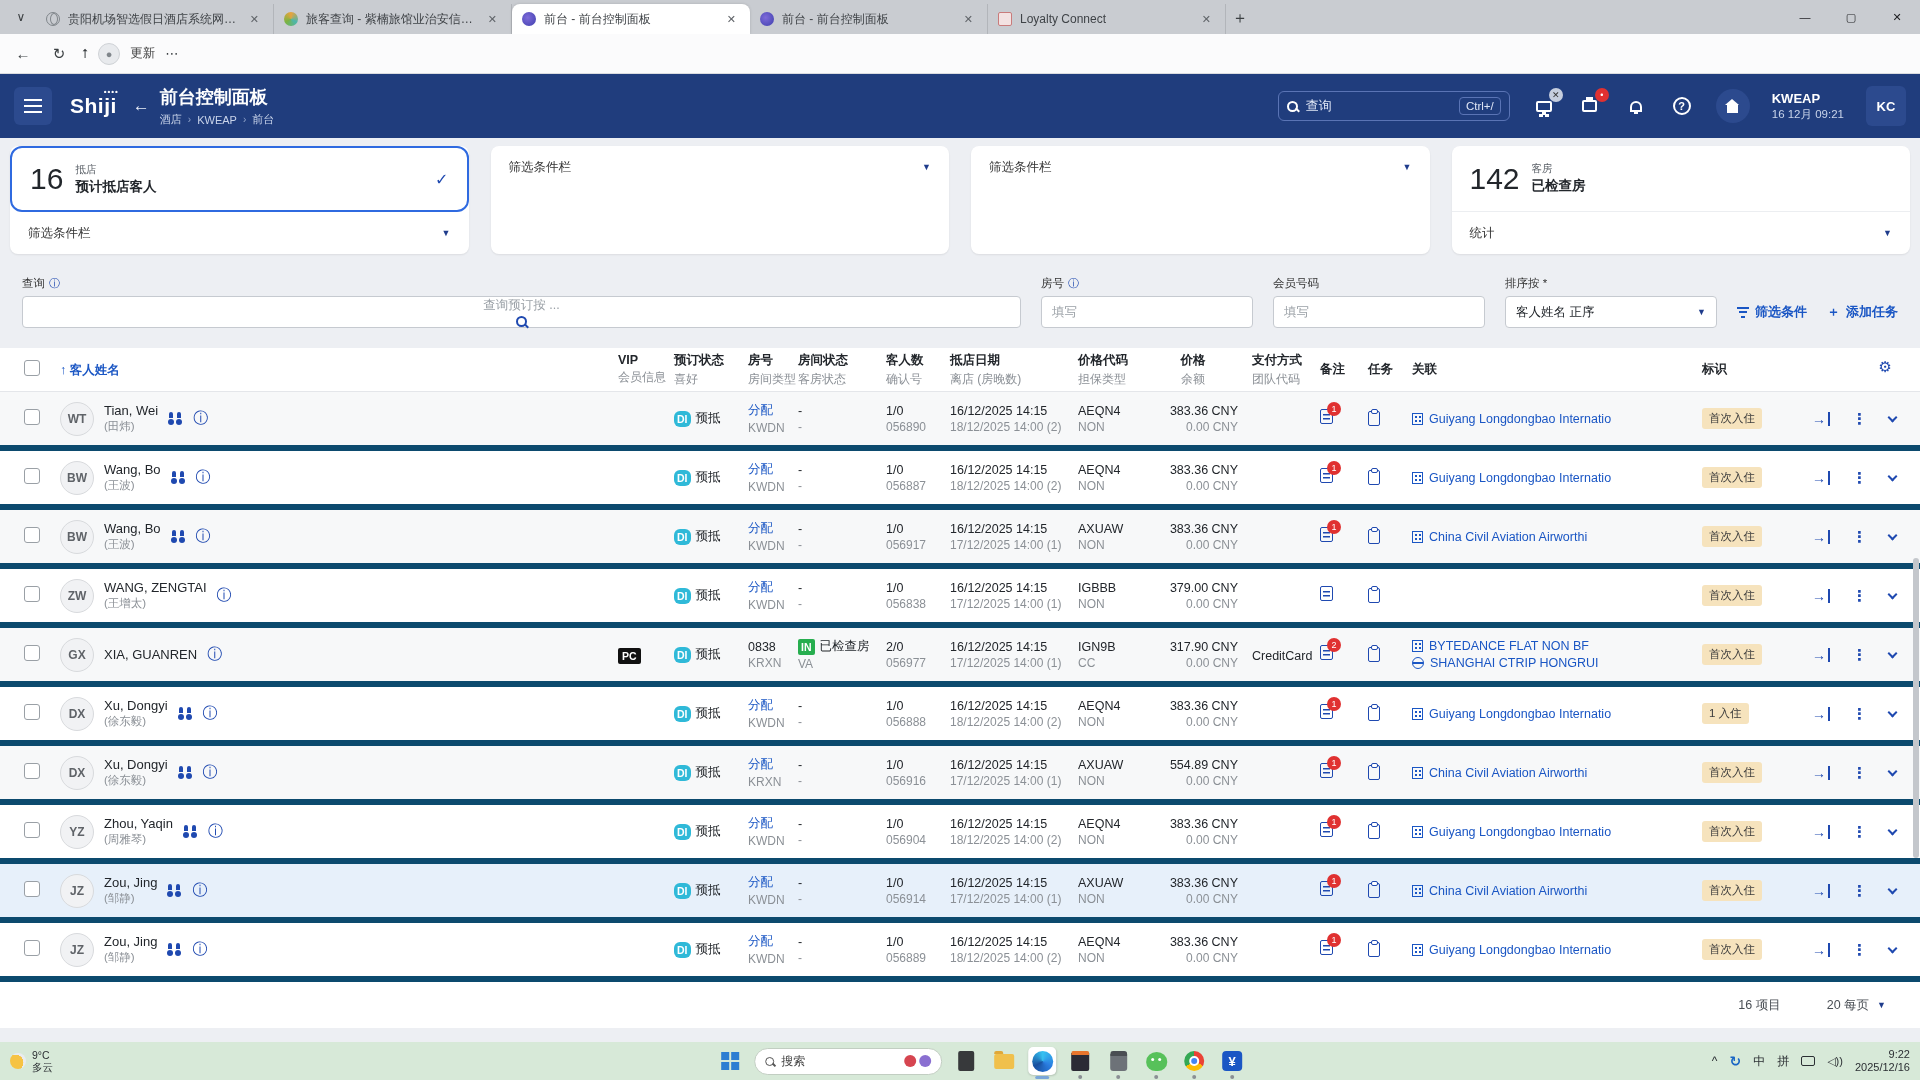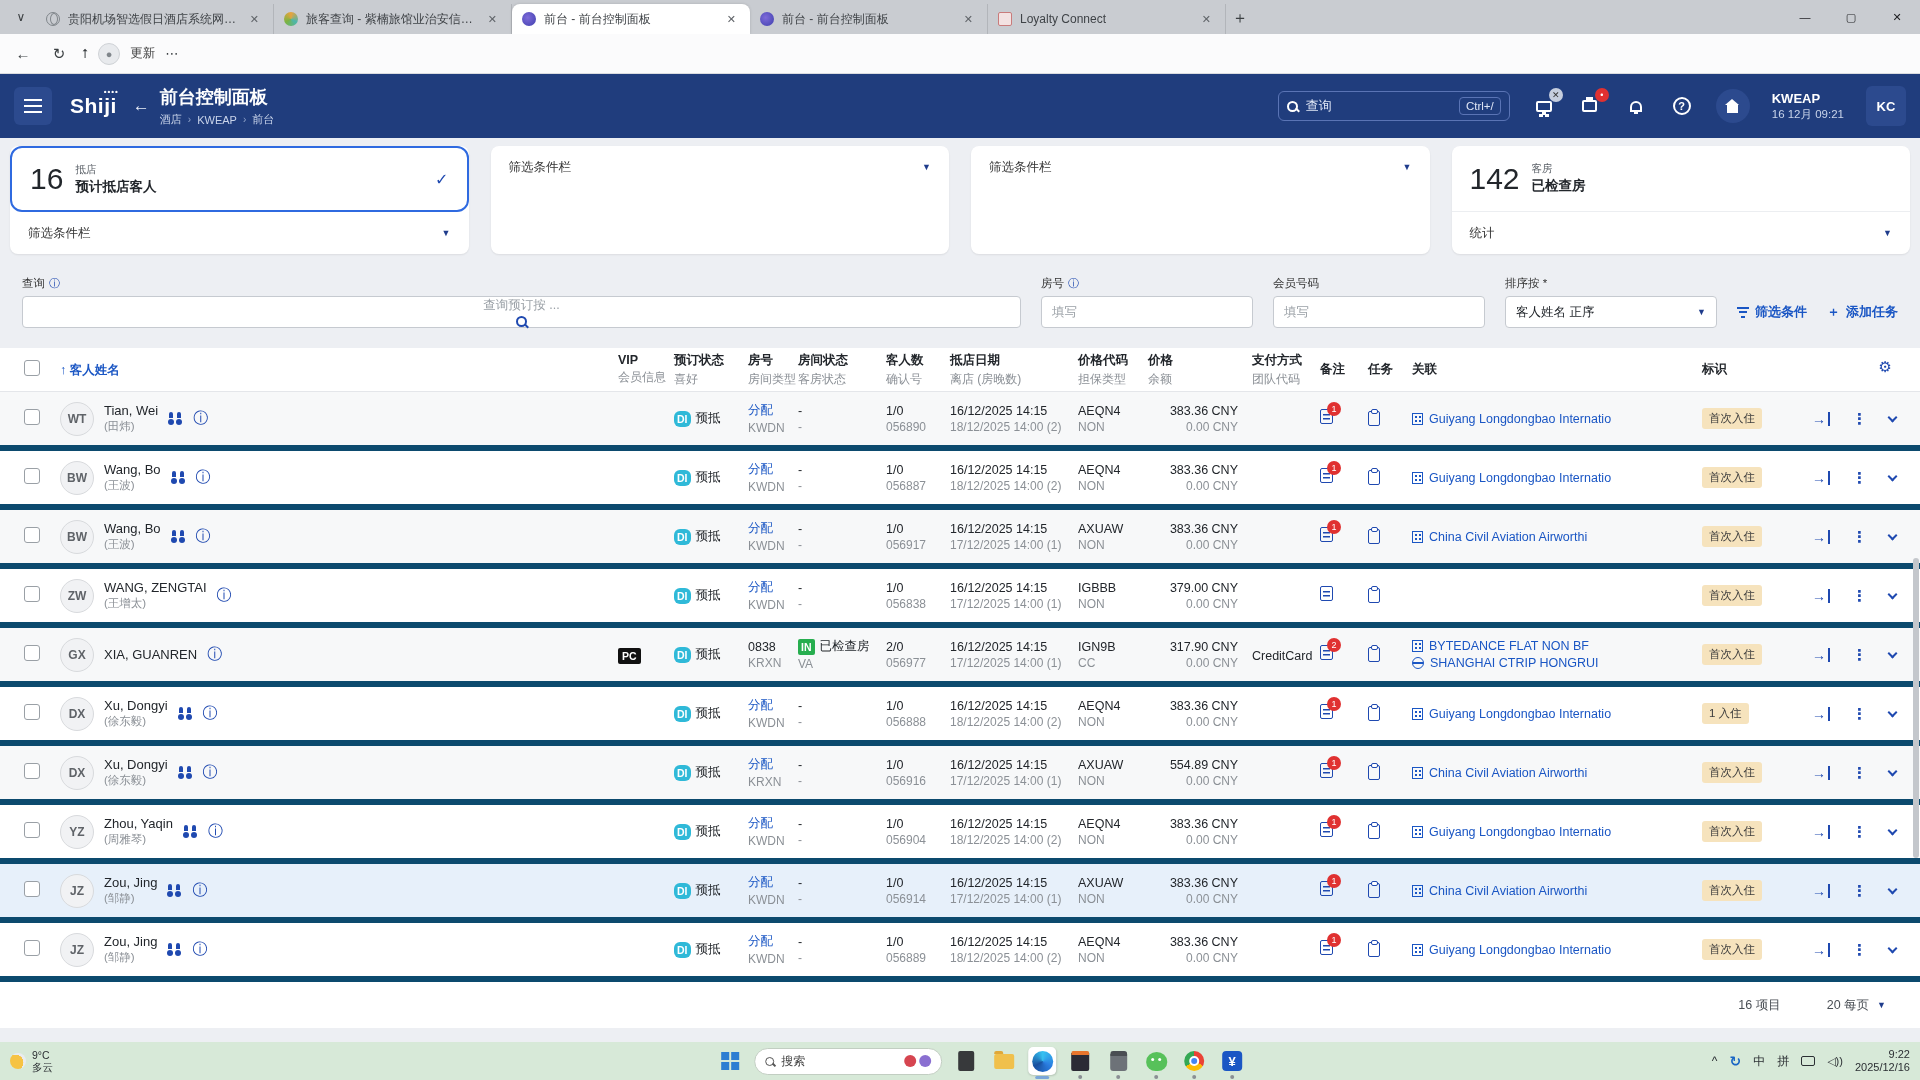--- a/index.html
+++ b/index.html
@@ -98,21 +98,21 @@
   .ic-filter i { display:block; height:2px; background:#1a56c4; }
   .ic-filter i:nth-child(1){width:12px}.ic-filter i:nth-child(2){width:8px}.ic-filter i:nth-child(3){width:4px}
 
   
   .tablewrap { background:#fff; margin:20px -10px 0; }
   .tgrid { display:grid; grid-template-columns:36px 1fr 56px 74px 50px 88px 64px 128px 70px 90px 82px 48px 44px 290px 88px 106px; align-items:center; padding:0 24px; }
   .thead { height:44px; border-bottom:1px solid #e4e6ea; position:relative; }
   .th .t1 { font-size:12.5px; font-weight:bold; color:#22262b; }
   .th .t2 { font-size:12px; color:#8b9096; margin-top:2px; }
   .th.sorted .t1 { color:#1a56c4; }
-  .th.num { text-align:left; }
+  .th.num { text-align:center; }
   .gear { position:absolute; right:28px; top:10px; color:#1f49b0; font-size:15px; }
   .trow { height:59px; border-bottom:6px solid #0c4a6e; }
   .trow.alt { background:#f7f8f9; }
   .trow.hl { background:#e7f0fa; }
   .cb { width:16px; height:16px; border:1.5px solid #9aa0a6; border-radius:3px; background:#fff; }
   .gcell { display:flex; align-items:center; gap:10px; }
   .avat { width:34px; height:34px; border-radius:50%; background:#f1f2f4; border:1px solid #d8dadd; display:flex; align-items:center; justify-content:center; font-size:12px; font-weight:bold; color:#5f6368; flex:none; }
   .nameblk .nm { font-size:13px; color:#22262b; }
   .nameblk .cn { font-size:11.5px; color:#8b9096; margin-top:1px; }
   .ico-binoc { position:relative; width:15px; height:13px; display:inline-block; }

